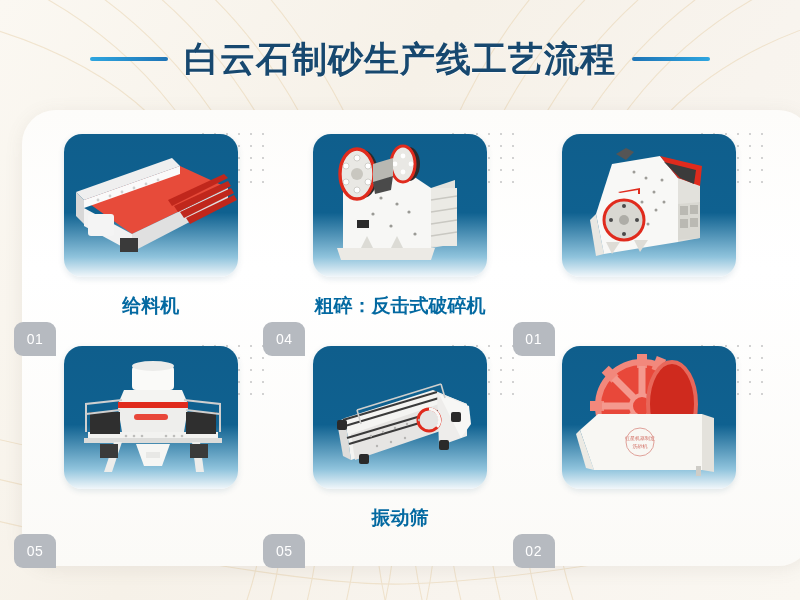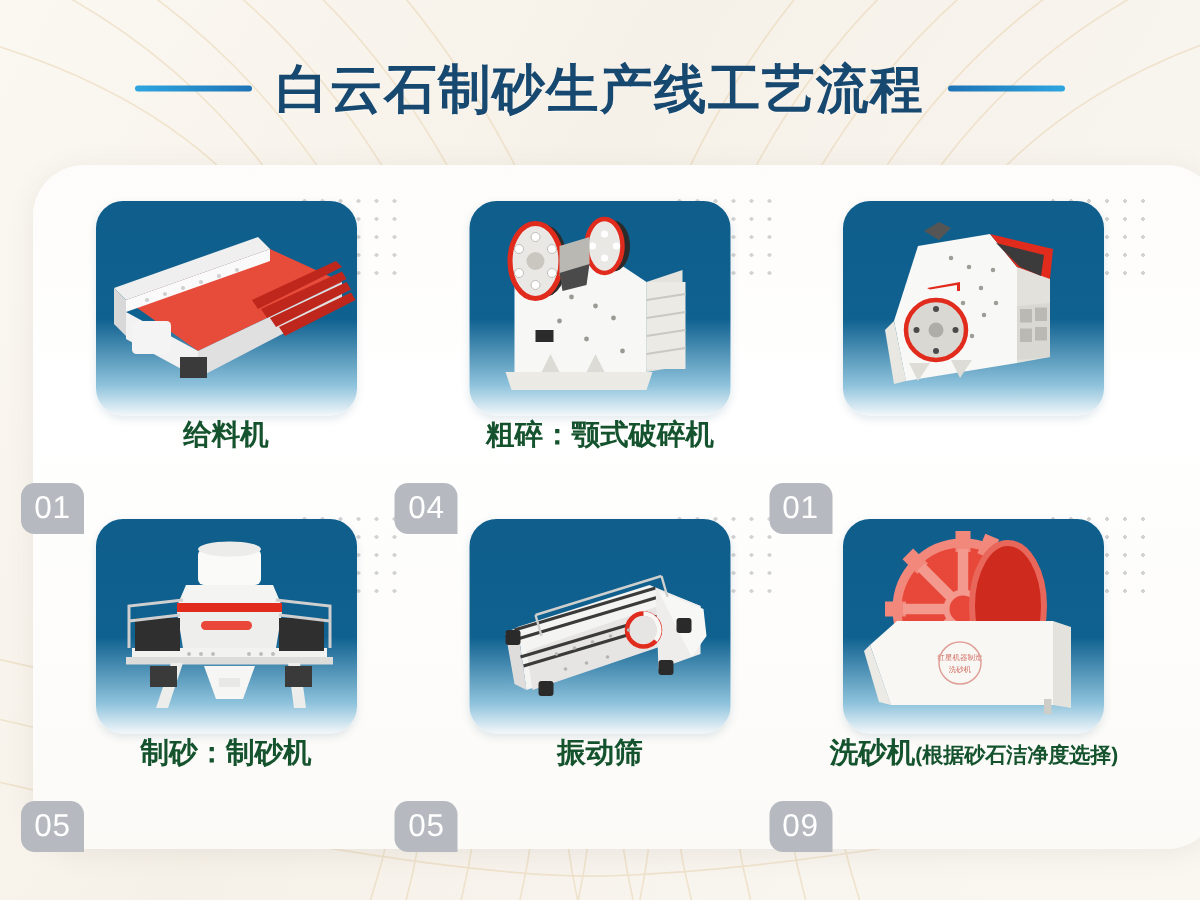--- a/index.html
+++ b/index.html
@@ -73,28 +73,29 @@
     z-index:2;
     box-shadow:0 2px 6px rgba(20,70,110,.12);
   }
   .card-image-box svg { display:block; width:100%; height:100%; }
 
   .card-badge {
     position:absolute; left:-12px; bottom:-10px;
     width:42px; height:34px;
     background:#b6bac0;
     border-radius:9px 9px 0 9px;
-    color:#ffffff; font-size:21px; font-weight:normal;
+    color:#ffffff; font-size:14px; font-weight:normal;
     display:flex; align-items:center; justify-content:center;
     z-index:6;
     letter-spacing:.5px;
   }
 
   .card-label {
-    font-size:19px; font-weight:bold; color:#14532d;
+    margin-top:16px;
+    font-size:19px; font-weight:bold; color:#0369a1;
     white-space:nowrap; text-align:center;
   }
   .card-label .sub { font-size:14px; font-weight:bold; }
 </style>
 </head>
 <body>
 
 <div id="bg-texture"></div>
 <svg id="bg-lines" viewBox="0 0 800 600" preserveAspectRatio="none">
   <g fill="none" stroke="#e6cfa8" stroke-width="1.1" opacity=".55">
@@ -205,21 +206,21 @@
             <circle cx="74" cy="68" r="1.6"></circle>
               <circle cx="80" cy="90" r="1.6"></circle>
           </g>
           <polygon points="26,104 32,92 38,104" fill="#dcdbd5"></polygon>
           <polygon points="56,104 62,92 68,104" fill="#dcdbd5"></polygon>
         </g>
       </svg>
     </div>
     <div class="card-badge">04</div>
     <div class="card-label">
-      <span>粗碎：颚式破碎机</span><span class="sub"></span>
+      <span>粗碎：反击式破碎机</span><span class="sub"></span>
     </div>
   </div>
 
   <div class="process-card">
     <div class="card-dots"></div>
     <div class="card-image-box">
       <svg viewBox="0 0 174 143">
         <g transform="translate(20,10)">
           <polygon points="30,20 78,12 96,34 96,98 22,110 14,70" fill="#f8f8f6"></polygon>
           <polygon points="96,34 118,40 118,94 96,98" fill="#e2e1dc"></polygon>
@@ -297,23 +298,20 @@
               <circle cx="60" cy="80" r="1.3"></circle>
             <circle cx="68" cy="80" r="1.3"></circle>
               <circle cx="92" cy="80" r="1.3"></circle>
             <circle cx="100" cy="80" r="1.3"></circle>
               <circle cx="108" cy="80" r="1.3"></circle>
           </g>
         </g>
       </svg>
     </div>
     <div class="card-badge">05</div>
-    <div class="card-label">
-      <span>制砂：制砂机</span><span class="sub"></span>
-    </div>
   </div>
 
   <div class="process-card">
     <div class="card-dots"></div>
     <div class="card-image-box">
       <svg viewBox="0 0 174 143">
         <g transform="translate(8,18)">
           <polygon points="24,54 112,26 146,40 146,56 30,96" fill="#f4f4f2"></polygon>
           <polygon points="24,54 30,96 22,92 16,58" fill="#dedddb"></polygon>
           <polygon points="30,70 118,40 146,52 146,58 34,96" fill="#e6e5e3"></polygon>
@@ -418,19 +416,16 @@
           <polygon points="4,78 18,118 10,116 0,82" fill="#eceae4"></polygon>
           <g fill="#d16b60" font-size="5" font-family="'Liberation Sans',sans-serif" text-anchor="middle">
             <text x="64" y="88">红星机器制造</text>
             <text x="64" y="96">洗砂机</text>
           </g>
           <circle cx="64" cy="90" r="14" fill="none" stroke="#e0a199" stroke-width="1"></circle>
           <rect x="120" y="114" width="5" height="10" fill="#cfcdc7"></rect>
         </g>
       </svg>
     </div>
-    <div class="card-badge">09</div>
-    <div class="card-label">
-      <span>洗砂机</span><span class="sub">(根据砂石洁净度选择)</span>
-    </div>
+    <div class="card-badge">02</div>
   </div>
 
 </div>
 
 </body></html>

